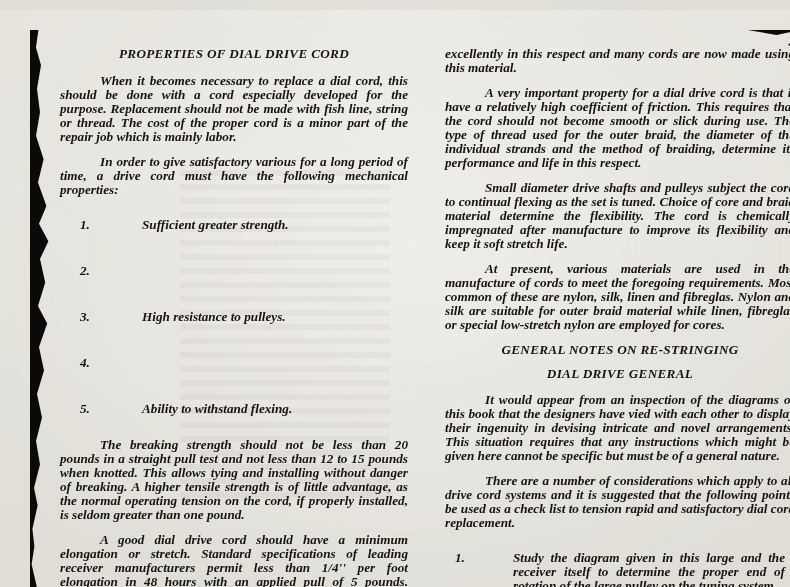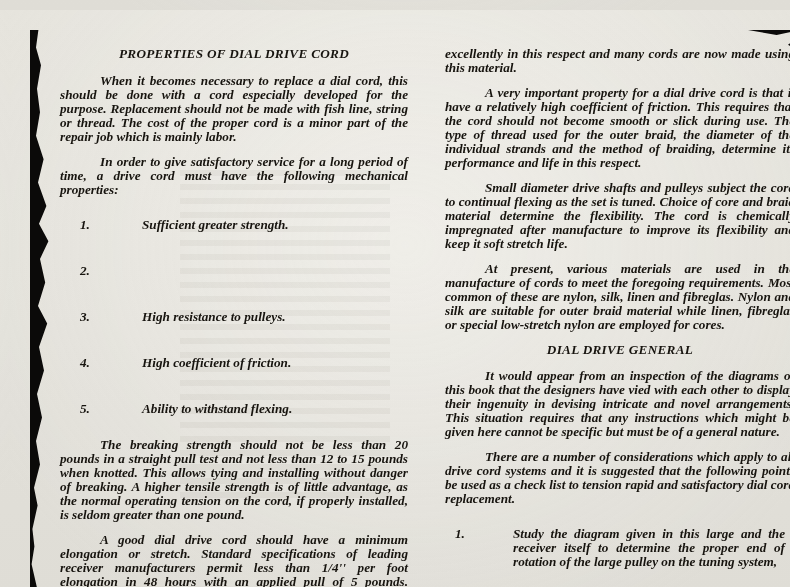--- a/index.html
+++ b/index.html
@@ -85,55 +85,55 @@
 <div class="mark" style="top:252px; width:8px;  height:12px;"></div>
 <div class="mark" style="top:330px; width:9px;  height:11px;"></div>
 <div class="mark" style="top:398px; width:10px; height:13px;"></div>
 <div class="mark" style="top:468px; width:7px;  height:10px;"></div>
 <div class="mark" style="top:543px; width:10px; height:13px;"></div>
 
 <div class="col col-left">
   <div class="doc-title">PROPERTIES OF DIAL DRIVE CORD</div>
 
   <p class="body">When it becomes necessary to replace a dial cord, this should be done with a cord especially developed for the purpose. Replacement should not be made with fish line, string or thread. The cost of the proper cord is a minor part of the repair job which is mainly labor.</p>
-  <p class="body">In order to give satisfactory service for a long period of time, a drive cord must have the following mechanical properties:</p>
+  <p class="body">In order to give satisfactory various for a long period of time, a drive cord must have the following mechanical properties:</p>
 
   <div class="numlist">
     <div class="numitem">
       <span class="num">1.</span>
       <span class="txt">Sufficient greater strength.</span>
     </div>
     <div class="numitem">
       <span class="num">2.</span>
     </div>
     <div class="numitem">
       <span class="num">3.</span>
       <span class="txt">High resistance to pulleys.</span>
     </div>
     <div class="numitem">
       <span class="num">4.</span>
-      <span class="txt">High coefficient of friction.</span>
     </div>
     <div class="numitem">
       <span class="num">5.</span>
       <span class="txt">Ability to withstand flexing.</span>
     </div>
   </div>
 
   <p class="body">The breaking strength should not be less than 20 pounds in a straight pull test and not less than 12 to 15 pounds when knotted. This allows tying and installing without danger of breaking. A higher tensile strength is of little advantage, as the normal operating tension on the cord, if properly installed, is seldom greater than one pound.</p>
   <p class="body">A good dial drive cord should have a minimum elongation or stretch. Standard specifications of leading receiver manufacturers permit less than 1/4'' per foot elongation in 48 hours with an applied pull of 5 pounds. Substitute materials such as fish line often used in repair work will not meet this or some of the other requirements.</p>
 </div>
 
 <div class="col col-right">
   <p class="body cont">excellently in this respect and many cords are now made using this material.</p>
   <p class="body">A very important property for a dial drive cord is that it have a relatively high coefficient of friction. This requires that the cord should not become smooth or slick during use. The type of thread used for the outer braid, the diameter of the individual strands and the method of braiding, determine its performance and life in this respect.</p>
   <p class="body">Small diameter drive shafts and pulleys subject the cord to continual flexing as the set is tuned. Choice of core and braid material determine the flexibility. The cord is chemically impregnated after manufacture to improve its flexibility and keep it soft stretch life.</p>
   <p class="body">At present, various materials are used in the manufacture of cords to meet the foregoing requirements. Most common of these are nylon, silk, linen and fibreglas. Nylon and silk are suitable for outer braid material while linen, fibreglas or special low-stretch nylon are employed for cores.</p>
 
   <div class="section-heading">
+    <span class="hl">GENERAL NOTES ON RE-STRINGING</span>
     <span class="hl">DIAL DRIVE GENERAL</span>
   </div>
 
   <p class="body">It would appear from an inspection of the diagrams of this book that the designers have vied with each other to display their ingenuity in devising intricate and novel arrangements. This situation requires that any instructions which might be given here cannot be specific but must be of a general nature.</p>
   <p class="body">There are a number of considerations which apply to all drive cord systems and it is suggested that the following points be used as a check list to tension rapid and satisfactory dial cord replacement.</p>
 
   <div class="checkitem">
     <span class="num">1.</span>
     <span class="txt">Study the diagram given in this large and the receiver itself to determine the proper end of rotation of the large pulley on the tuning system,</span>
   </div>

